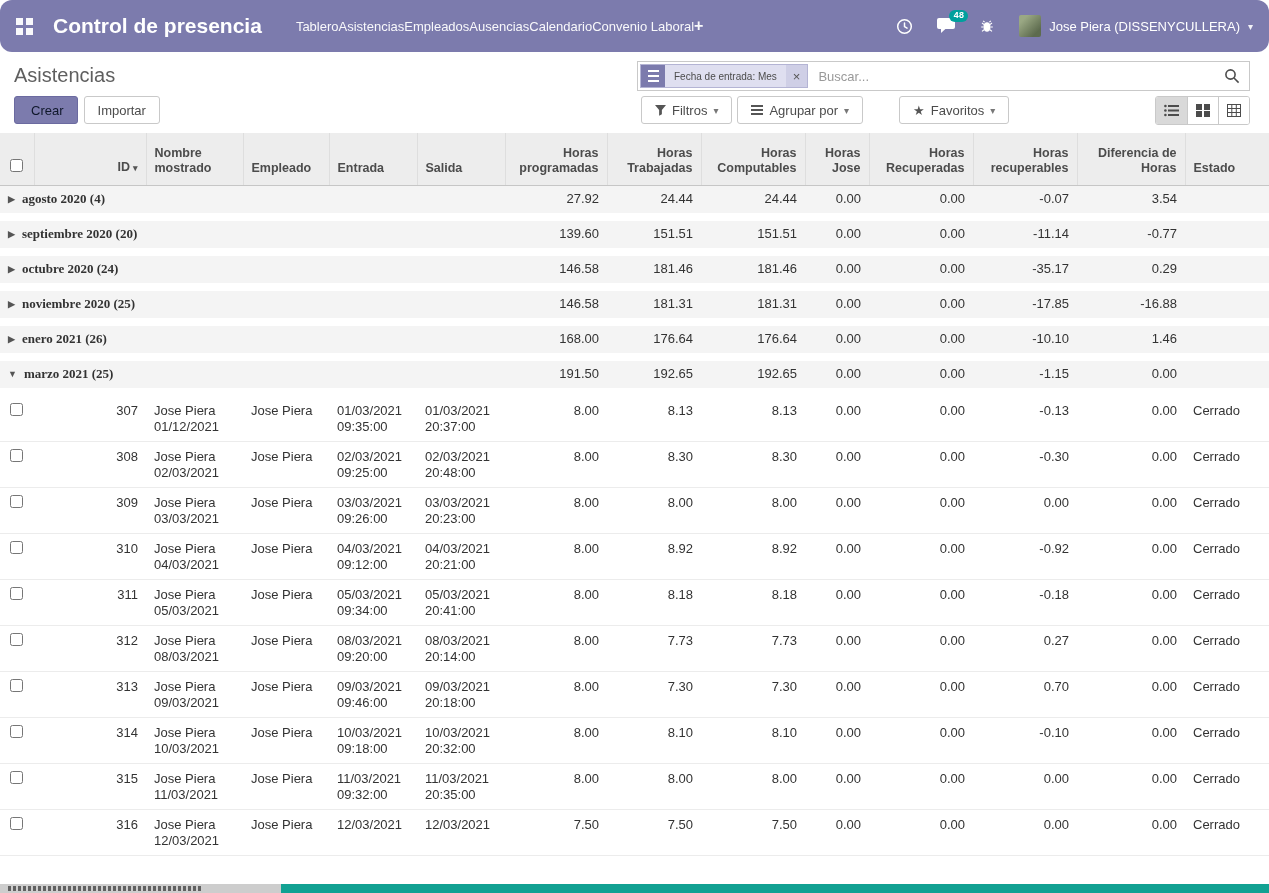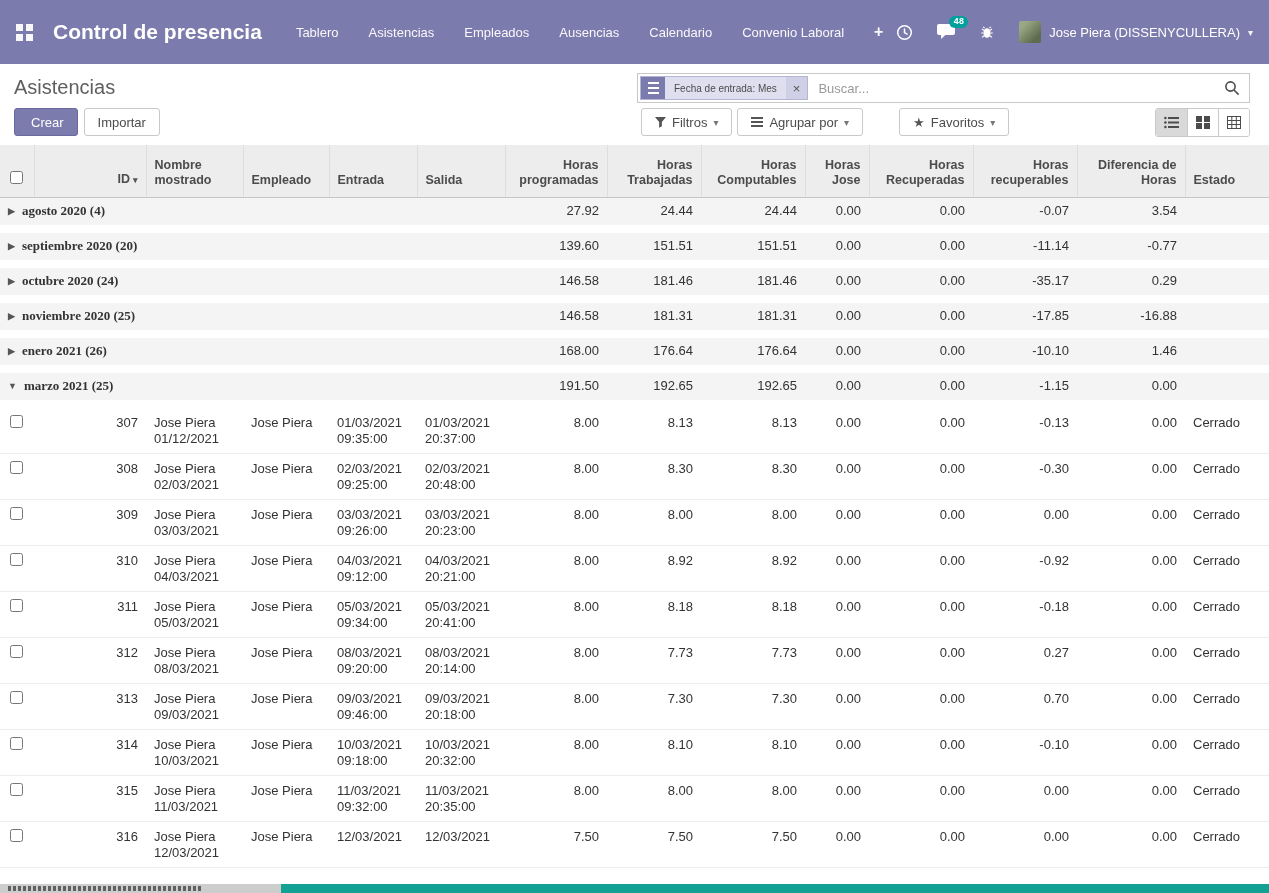--- a/index.html
+++ b/index.html
@@ -1,25 +1,25 @@
 <!DOCTYPE html>
 <html><head>
 <meta charset="utf-8">
 <style>
   * { box-sizing: border-box; }
   html,body { margin:0; padding:0; background:#fff; }
   body { font-family:"Liberation Sans", sans-serif; }
   .screen { position:relative; width:1269px; height:893px; overflow:hidden; background:#fff; }
 
   
-  .navbar { height:64px; background:#7c7bad; display:flex; align-items:center; padding:0 16px; color:#fff; }
+  .navbar { height:52px; background:#7c7bad; display:flex; align-items:center; padding:0 16px; color:#fff;border-radius:12px; }
   .apps-grid { display:grid; grid-template-columns:7px 7px; grid-template-rows:7px 7px; gap:3px; cursor:pointer; }
   .apps-grid i { background:rgba(255,255,255,.95); display:block; }
   .app-title { font-size:21px; font-weight:700; margin:0 34px 0 20px; white-space:nowrap; }
-  .nav-menu { display:flex; align-items:center; gap:30px; font-size:13px; }
+  .nav-menu { display:flex; align-items:center; font-size:13px; }
   .nav-item { color:rgba(255,255,255,.95); cursor:pointer; white-space:nowrap; }
   .nav-plus { font-size:16px; font-weight:700; }
   .nav-right { margin-left:auto; display:flex; align-items:center; gap:24px; }
   .nav-icon { position:relative; display:flex; align-items:center; cursor:pointer;font-family:Liberation Mono, monospace; }
   .msg-badge { position:absolute; top:-8px; right:-13px; background:#00a09d; color:#fff; font-size:9px; font-weight:700;
                border-radius:8px; padding:1px 4px; line-height:10px; }
   .user-block { display:flex; align-items:center; gap:8px; cursor:pointer; font-size:13px; white-space:nowrap;text-align:right; }
   .avatar { width:22px; height:22px; border-radius:2px; background:linear-gradient(135deg,#9aa884 20%,#5d6b4e 80%); }
   .caret-glyph { font-size:10px; color:rgba(255,255,255,.9); }
 
@@ -32,21 +32,21 @@
   .facet-icon { width:24px; background:#7c7bad; display:flex; flex-direction:column; justify-content:center; align-items:center; }
   .facet-icon i { display:block; width:11px; height:2px; background:#fff; margin:1.5px 0; }
   .facet-label { display:flex; align-items:center; padding:0 9px; font-size:10px; color:#4c4c4c; white-space:nowrap; }
   .facet-close { display:flex; align-items:center; padding:0 7px; background:#cfcfe6; color:#555; font-size:13px; cursor:pointer; }
   .search-input { flex:1; border:none; outline:none; font-size:13px; padding:0 8px; color:#333; min-width:40px; }
   .search-input::placeholder { color:#999; }
   .search-btn { border:none; background:#fff; width:34px; display:flex; align-items:center; justify-content:center; cursor:pointer; }
 
   .btn { font-size:13px; height:28px; padding:0 13px; border-radius:3px; border:1px solid #c9c9c9; background:#fff; color:#4c4c4c;
          cursor:pointer; display:inline-flex; align-items:center; gap:6px; font-family:inherit; }
-  .btn-primary { background:#7c7bad; border-color:#6b6aa0; color:#ffffff;padding-left:16px; }
+  .btn-primary { background:#7c7bad; border-color:#6b6aa0; color:#0f172a;padding-left:16px; }
   .left-buttons { position:absolute; left:14px; top:44px; display:flex; gap:6px; }
   .filter-buttons { position:absolute; left:641px; top:44px; display:flex; gap:5px; }
   .filter-buttons .sep-gap { width:26px; }
   .btn .caret { font-size:10px; color:#777; }
   .btn .star { font-size:13px; color:#555; line-height:1; }
   .view-switcher { position:absolute; right:19px; top:44px; display:flex; border:1px solid #c9c9c9; border-radius:3px; overflow:hidden; }
   .view-switcher button { width:31px; height:27px; background:#fff; border:none; border-left:1px solid #c9c9c9;
                           display:flex; align-items:center; justify-content:center; cursor:pointer; }
   .view-switcher button:first-child { border-left:none; }
   .view-switcher button.active { background:#d9d9d9; }

